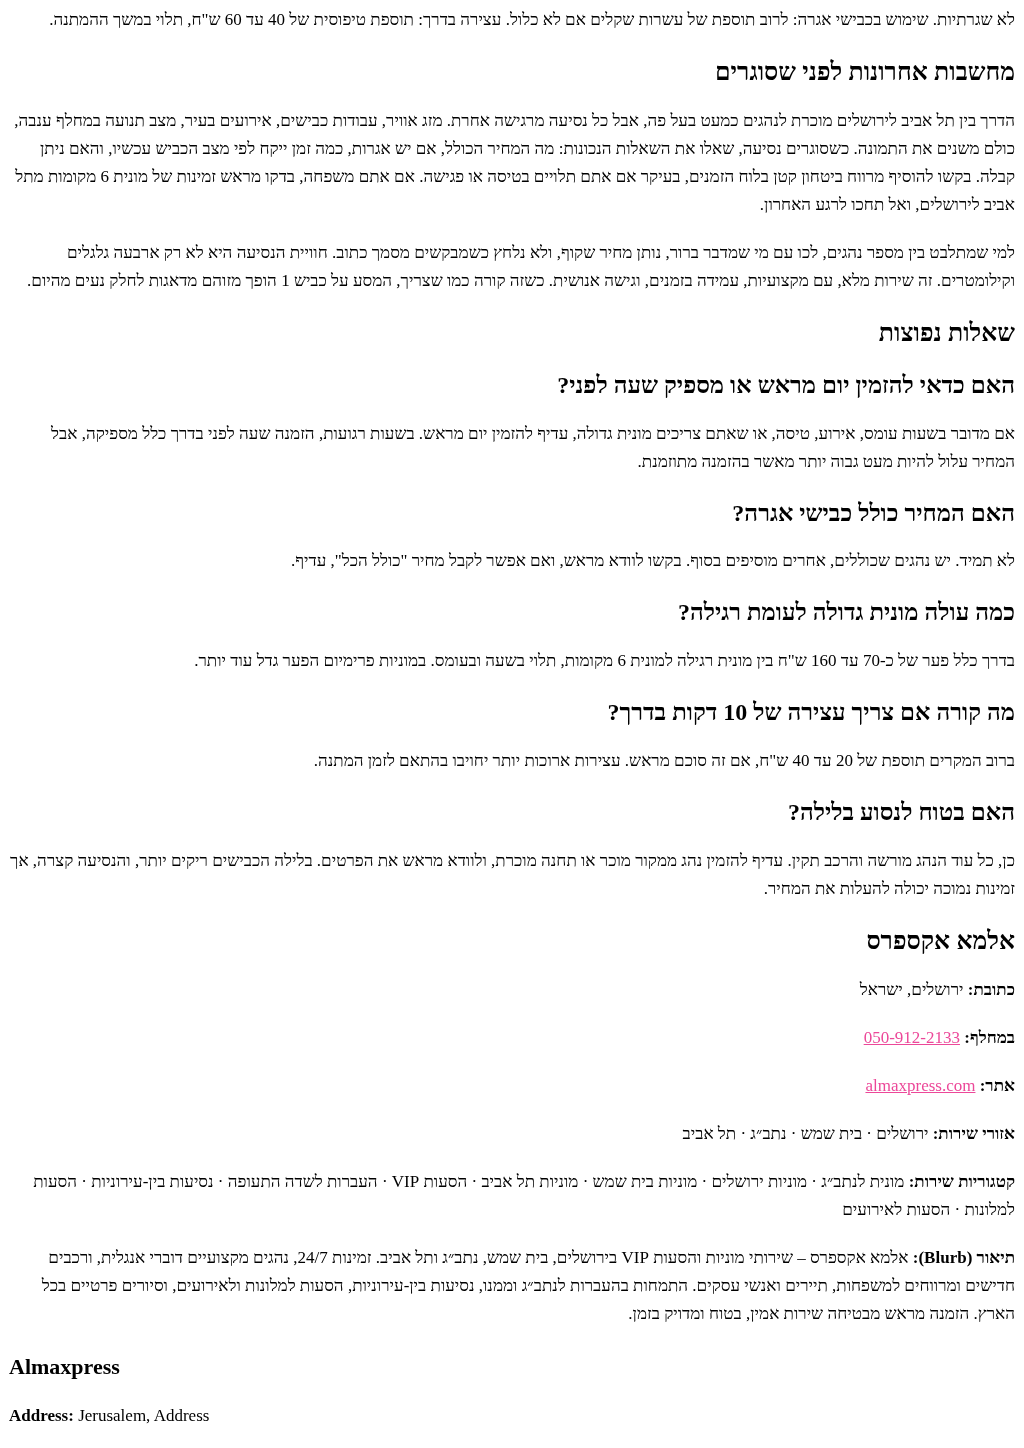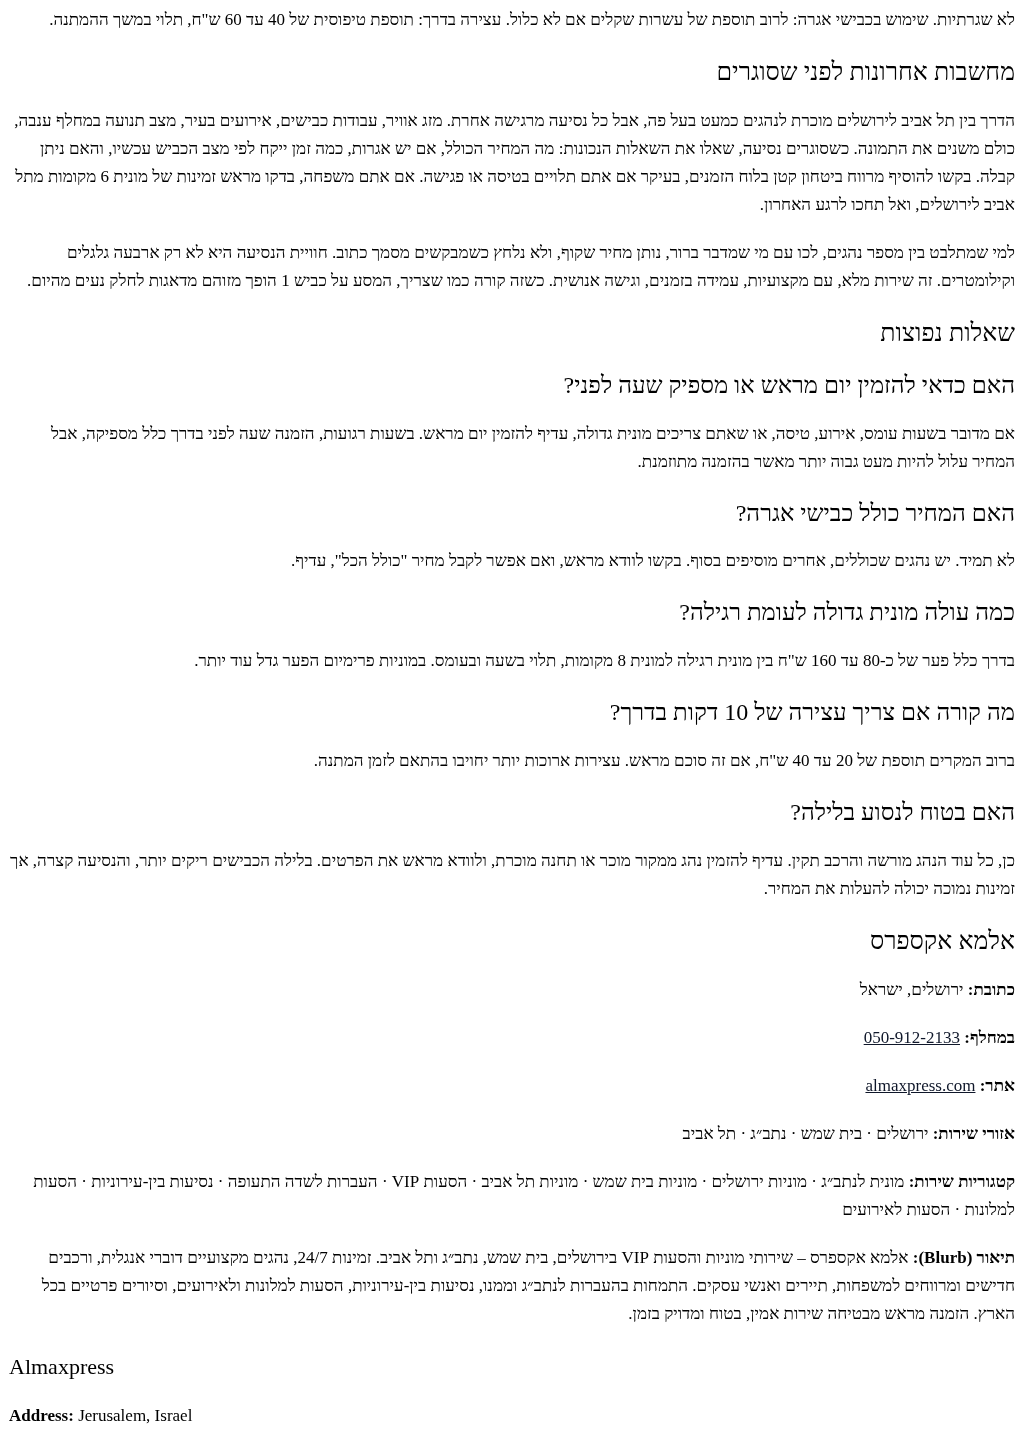--- a/index.html
+++ b/index.html
@@ -14,24 +14,24 @@
     font-size: 17px;
     line-height: 1.647;
   }
   .doc {
     direction: rtl;
     text-align: right;
     padding: 6px 9px 0 9px;
   }
   .doc p { margin: 20px 0; }
   .doc p.first { margin-top: 0; }
-  h1, h2, h3 { font-weight: normal; line-height: 1.2; }
+  h1, h2, h3 { font-weight: bold; line-height: 1.2; }
   .doc h2 { font-size: 25px; margin: 23px 0 18px 0; }
   .doc h3 { font-size: 24px; margin: 23px 0 17px 0; }
-  a { color: #0f172a; text-decoration: underline; cursor: pointer; }
+  a { color: #ec4899; text-decoration: underline; cursor: pointer; }
   strong { font-weight: bold; }
   .doc-en {
     direction: ltr;
     text-align: left;
     padding: 0 9px;
   }
   .doc-en h1 { font-size: 22px; margin: 26px 0 22px 0; }
   .doc-en p { margin: 20px 0 0 0; }
   .phone-ltr { direction: ltr; unicode-bidi: isolate; }
 </style>
@@ -48,21 +48,21 @@
 
   <h2>שאלות נפוצות</h2>
 
   <h3>האם כדאי להזמין יום מראש או מספיק שעה לפני?</h3>
   <p>אם מדובר בשעות עומס, אירוע, טיסה, או שאתם צריכים מונית גדולה, עדיף להזמין יום מראש. בשעות רגועות, הזמנה שעה לפני בדרך כלל מספיקה, אבל המחיר עלול להיות מעט גבוה יותר מאשר בהזמנה מתוזמנת.</p>
 
   <h3>האם המחיר כולל כבישי אגרה?</h3>
   <p>לא תמיד. יש נהגים שכוללים, אחרים מוסיפים בסוף. בקשו לוודא מראש, ואם אפשר לקבל מחיר "כולל הכל", עדיף.</p>
 
   <h3>כמה עולה מונית גדולה לעומת רגילה?</h3>
-  <p>בדרך כלל פער של כ-80 עד 160 ש"ח בין מונית רגילה למונית 8 מקומות, תלוי בשעה ובעומס. במוניות פרימיום הפער גדל עוד יותר.</p>
+  <p>בדרך כלל פער של כ-70 עד 160 ש"ח בין מונית רגילה למונית 6 מקומות, תלוי בשעה ובעומס. במוניות פרימיום הפער גדל עוד יותר.</p>
 
   <h3>מה קורה אם צריך עצירה של 10 דקות בדרך?</h3>
   <p>ברוב המקרים תוספת של 20 עד 40 ש"ח, אם זה סוכם מראש. עצירות ארוכות יותר יחויבו בהתאם לזמן המתנה.</p>
 
   <h3>האם בטוח לנסוע בלילה?</h3>
   <p>כן, כל עוד הנהג מורשה והרכב תקין. עדיף להזמין נהג ממקור מוכר או תחנה מוכרת, ולוודא מראש את הפרטים. בלילה הכבישים ריקים יותר, והנסיעה קצרה, אך זמינות נמוכה יכולה להעלות את המחיר.</p>
 
   <h2>אלמא אקספרס</h2>
 
   <p><strong>כתובת:</strong> <span>ירושלים, ישראל</span></p>
@@ -74,14 +74,14 @@
   <p><strong>אזורי שירות:</strong> <span>ירושלים · בית שמש · נתב״ג · תל אביב</span></p>
 
   <p><strong>קטגוריות שירות:</strong> <span>מונית לנתב״ג · מוניות ירושלים · מוניות בית שמש · מוניות תל אביב · הסעות VIP · העברות לשדה התעופה · נסיעות בין-עירוניות · הסעות למלונות · הסעות לאירועים</span></p>
 
   <p><strong>תיאור (Blurb):</strong> <span>אלמא אקספרס – שירותי מוניות והסעות VIP בירושלים, בית שמש, נתב״ג ותל אביב. זמינות 24/7, נהגים מקצועיים דוברי אנגלית, ורכבים חדישים ומרווחים למשפחות, תיירים ואנשי עסקים. התמחות בהעברות לנתב״ג וממנו, נסיעות בין-עירוניות, הסעות למלונות ולאירועים, וסיורים פרטיים בכל הארץ. הזמנה מראש מבטיחה שירות אמין, בטוח ומדויק בזמן.</span></p>
 
 </div>
 
 <div class="doc-en">
   <h1>Almaxpress</h1>
-  <p><strong>Address:</strong> <span>Jerusalem, Israel</span></p>
+  <p><strong>Address:</strong> <span>Jerusalem, Address</span></p>
 </div>
 
 </body></html>

